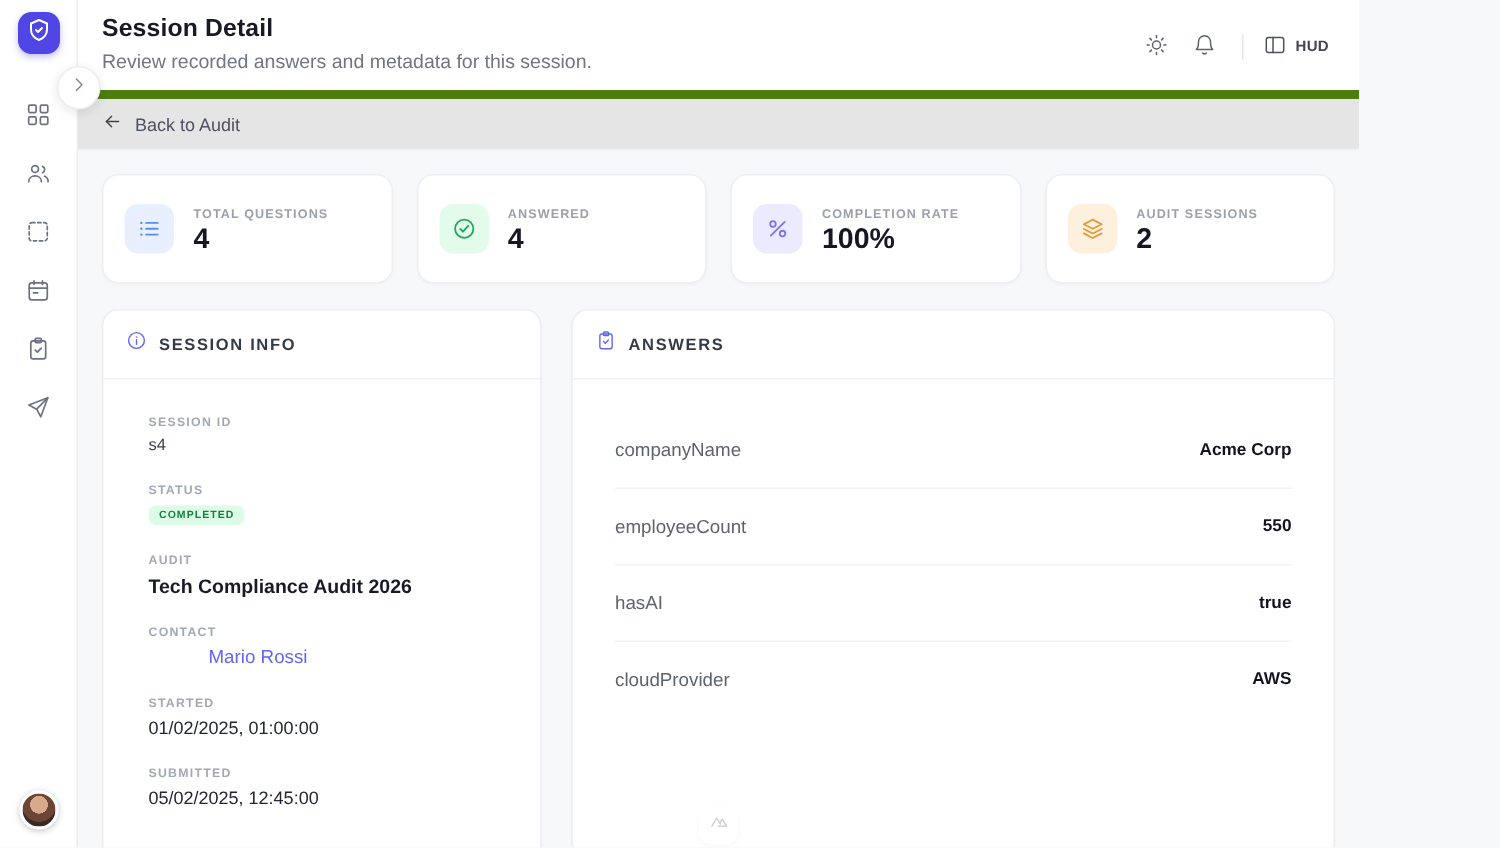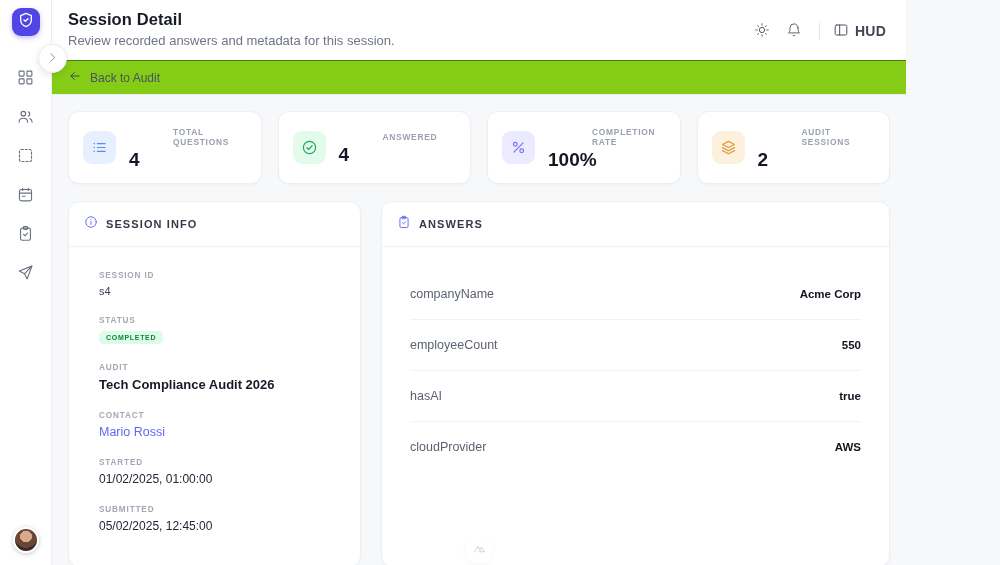--- a/index.html
+++ b/index.html
@@ -67,48 +67,48 @@
   .top-actions { display: flex; align-items: center; gap: 4px; padding-top: 7px; }
   .icon-btn {
     width: 28px; height: 28px; border-radius: 7px; background: none; border: none;
     display: flex; align-items: center; justify-content: center; cursor: pointer;
   }
   .icon-btn svg { width: 16px; height: 16px; stroke: #5c6370; fill: none; stroke-width: 1.5; }
   .vdiv { width: 1px; height: 17px; background: #e2e5ea; margin: 0 7px; }
   .hud-btn {
     display: flex; align-items: center; gap: 6px;
     background: none; border: none; cursor: pointer;
-    font-size: 14px; color: #3f4654; font-weight: 600; letter-spacing: .2px;
+    font-size: 10px; color: #3f4654; font-weight: 600; letter-spacing: .2px;
     padding: 4px 2px;
   }
   .hud-btn svg { width: 16px; height: 16px; stroke: #4b5260; fill: none; stroke-width: 1.5; }
 
   .backbar {
-    background: #84cc16; border-top: 1px solid #4d7c0f; border-bottom: 1px solid #eceef2;
+    background: #e5e5e5; border-top: 6px solid #4d7c0f; border-bottom: 1px solid #eceef2;
     padding: 8px 16px; display: flex; align-items: center;
   }
   .back-link {
     display: inline-flex; align-items: center; gap: 8px;
     font-size: 12px; color: #4b5260; cursor: pointer; background: none; border: none;
   }
   .back-link svg { width: 14px; height: 14px; stroke: #3c4250; fill: none; stroke-width: 1.6; }
 
   .content { flex: 1; padding: 16px 16px 0 16px; overflow: hidden; }
 
   
   .stats { display: grid; grid-template-columns: repeat(4, 1fr); gap: 16px; }
   .stat-card {
     background: #fff; border: 1px solid #edeff3; border-radius: 11px;
     padding: 13px 14px; height: 73px;
     display: flex; align-items: center; gap: 13px;
     box-shadow: 0 1px 2px rgba(24,30,48,.03);
   }
   .stat-ico { width: 33px; height: 33px; border-radius: 9px; display: flex; align-items: center; justify-content: center; flex: 0 0 33px; }
   .stat-ico svg { width: 17px; height: 17px; fill: none; stroke-width: 1.7; }
-  .stat-label { font-size: 8.4px; letter-spacing: .75px; color: #9aa0ad; font-weight: 600; text-transform: uppercase; margin-left: 44px; }
+  .stat-label { font-size: 8.4px; letter-spacing: .75px; color: #9aa0ad; font-weight: 600; text-transform: uppercase; }
   .stat-value { font-size: 19px; font-weight: 700; color: #141824; margin-top: 3px; line-height: 1; }
 
   
   .panels { display: flex; gap: 20px; margin-top: 17px; }
   .panel {
     background: #fff; border: 1px solid #edeff3; border-radius: 11px;
     box-shadow: 0 1px 2px rgba(24,30,48,.03); overflow: hidden;
   }
   .panel-head {
     display: flex; align-items: center; gap: 8px;
@@ -119,21 +119,21 @@
 
   .panel-left { width: 293px; flex: 0 0 293px; }
   .panel-right { flex: 1; }
 
   .info-body { padding: 24px 30px 14px 30px; }
   .info-row { margin-bottom: 19px; }
   .info-label { font-size: 8.2px; letter-spacing: .85px; color: #a2a8b4; font-weight: 600; text-transform: uppercase; }
   .info-value { font-size: 12px; color: #222735; margin-top: 5px; }
   .info-value.small { font-size: 11px; color: #3b414f; }
   .info-value.strong { font-size: 13px; font-weight: 600; color: #171b26; }
-  .info-value.link { color: #6366f1; font-size: 12.5px; }
+  .info-value.link { color: #6366f1; font-size: 12.5px; margin-left: 40px; }
   .badge {
     display: inline-block; margin-top: 6px;
     background: #dcfce7; color: #15803d;
     font-size: 7px; font-weight: 700; letter-spacing: .7px;
     padding: 3px 7px; border-radius: 5px; text-transform: uppercase;
   }
 
   .answers-body { padding: 22px 28px 24px 28px; }
   .ans-row {
     display: flex; align-items: center; justify-content: space-between;

